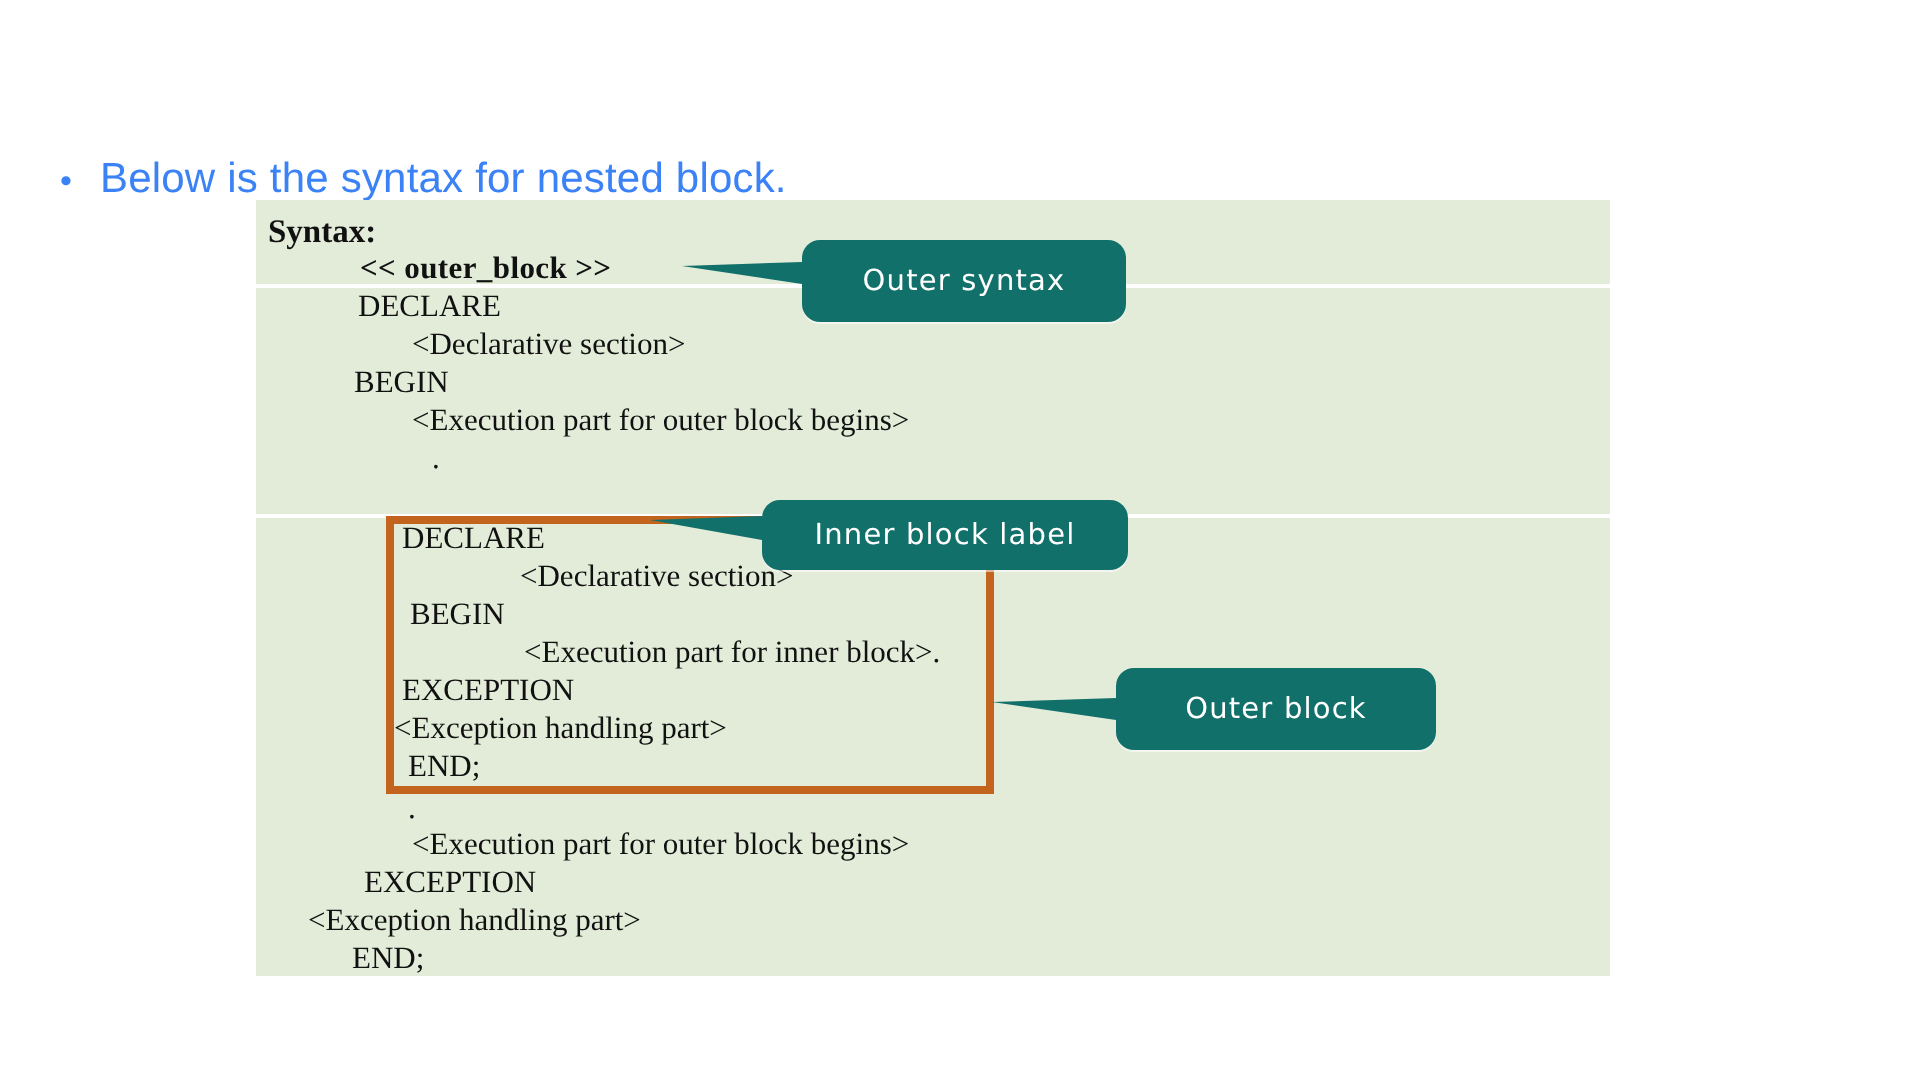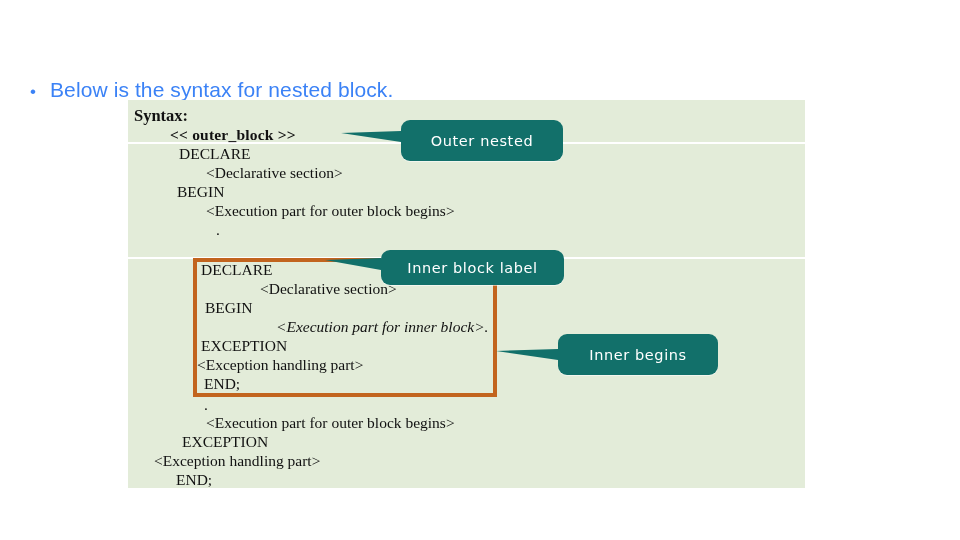--- a/index.html
+++ b/index.html
@@ -156,51 +156,51 @@
 
 <div id="syntax-panel">
 
   <div class="panel-rule" id="panel-rule-top"></div>
   <div class="panel-rule" id="panel-rule-bottom"></div>
 
   <div id="code-block">
 
     <div class="code-line cl-title" style="left:6px;  top:6px;">Syntax:</div>
 
-    <div class="code-line cl-label" style="left:42px; top:25px;">&lt;&lt; outer_block &gt;&gt;</div>
+    <div class="code-line cl-label" style="left:52px; top:25px;">&lt;&lt; outer_block &gt;&gt;</div>
     <div class="code-line" style="left:51px; top:44px;">DECLARE</div>
     <div class="code-line" style="left:78px; top:63px;">&lt;Declarative section&gt;</div>
     <div class="code-line" style="left:49px; top:82px;">BEGIN</div>
     <div class="code-line" style="left:78px; top:101px;">&lt;Execution part for outer block begins&gt;</div>
     <div class="code-line" style="left:88px; top:120px;">.</div>
 
     <div class="code-line" style="left:73px; top:160px;">DECLARE</div>
     <div class="code-line" style="left:132px; top:179px;">&lt;Declarative section&gt;</div>
     <div class="code-line" style="left:77px; top:198px;">BEGIN</div>
-    <div class="code-line" style="left:148px; top:217px;font-style:italic;">&lt;Execution part for inner block&gt;.</div>
+    <div class="code-line" style="left:134px; top:217px;">&lt;Execution part for inner block&gt;.</div>
     <div class="code-line" style="left:73px; top:236px;">EXCEPTION</div>
     <div class="code-line" style="left:69px; top:255px;">&lt;Exception handling part&gt;</div>
     <div class="code-line" style="left:76px; top:274px;">END;</div>
 
     <div class="code-line" style="left:76px; top:295px;">.</div>
     <div class="code-line" style="left:78px; top:313px;">&lt;Execution part for outer block begins&gt;</div>
     <div class="code-line" style="left:54px; top:332px;">EXCEPTION</div>
     <div class="code-line" style="left:26px; top:351px;">&lt;Exception handling part&gt;</div>
     <div class="code-line" style="left:48px; top:370px;">END;</div>
   </div>
 </div>
 
 <div id="inner-block-frame"></div>
 
 <div class="callout" id="callout-outer-block">
   <span class="callout-tail"></span>
-  <span>Outer nested</span>
+  <span>Outer syntax</span>
 </div>
 
 <div class="callout" id="callout-inner-block-label">
   <span class="callout-tail"></span>
   <span>Inner block label</span>
 </div>
 
 <div class="callout" id="callout-inner-block">
   <span class="callout-tail"></span>
-  <span>Inner begins</span>
+  <span>Outer block</span>
 </div>
 
 </body></html>

